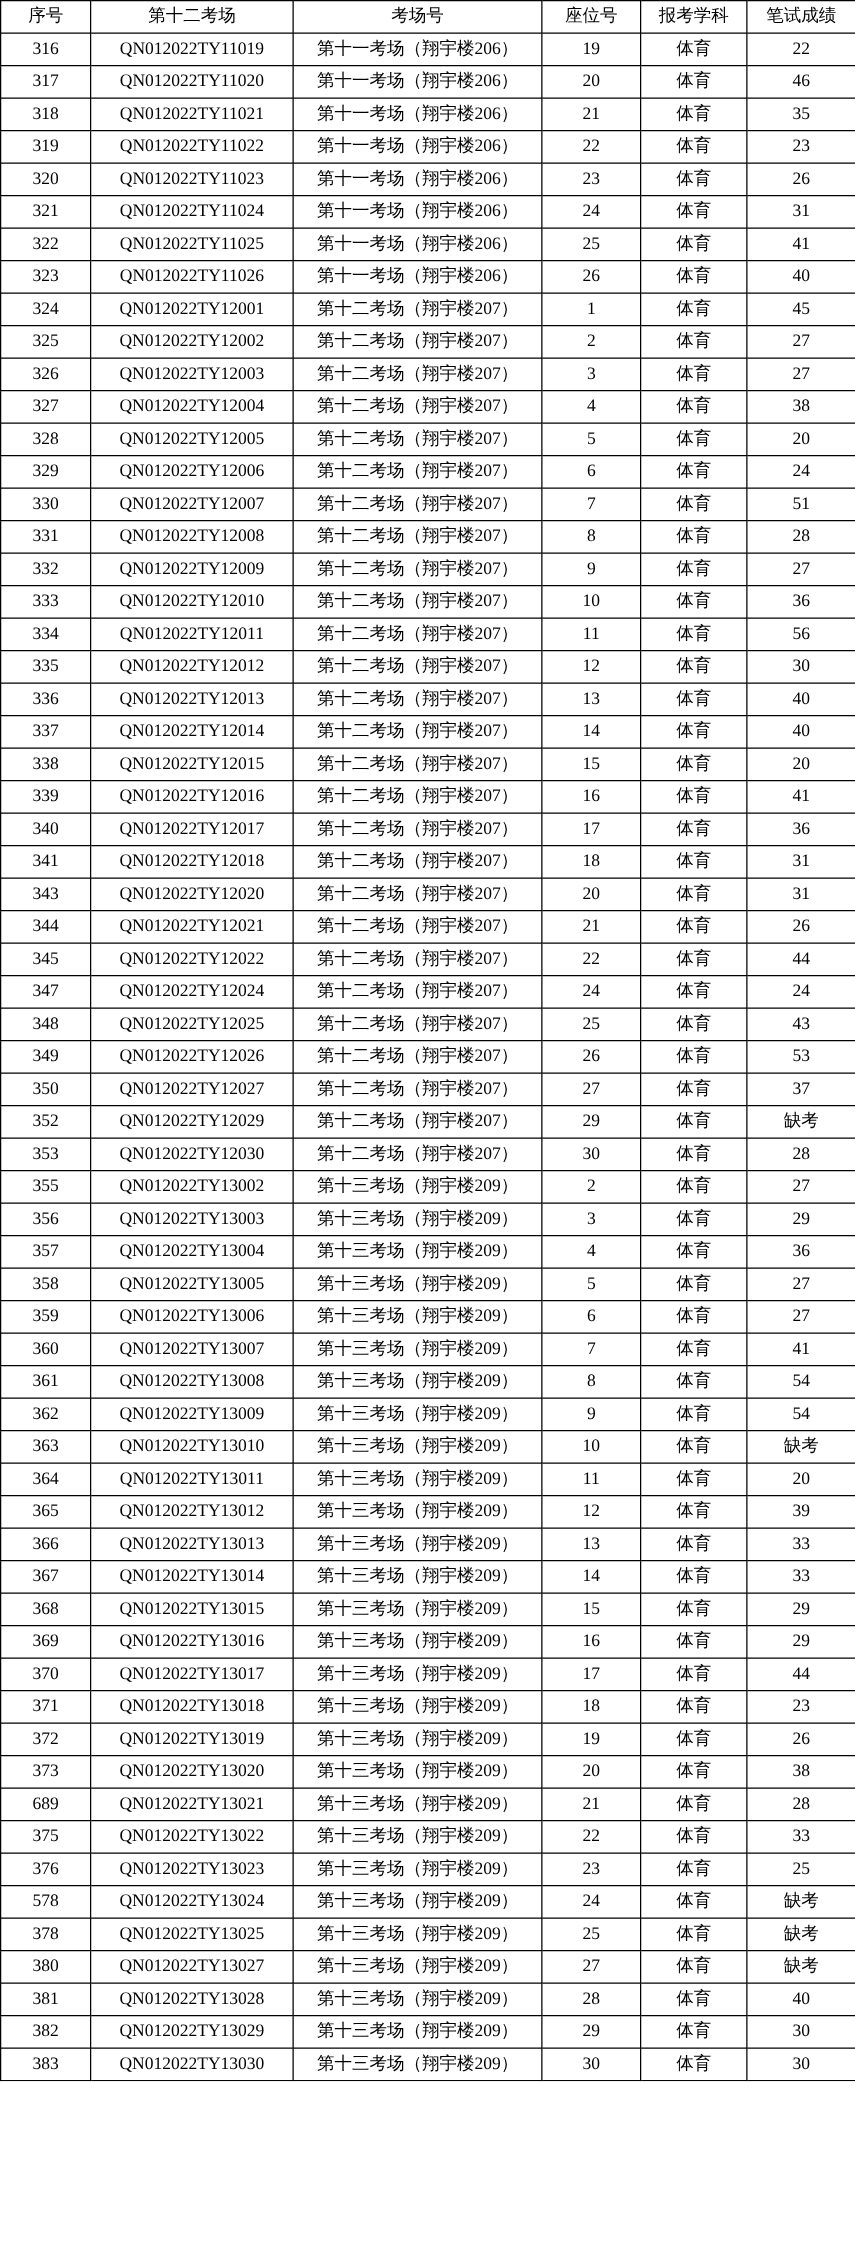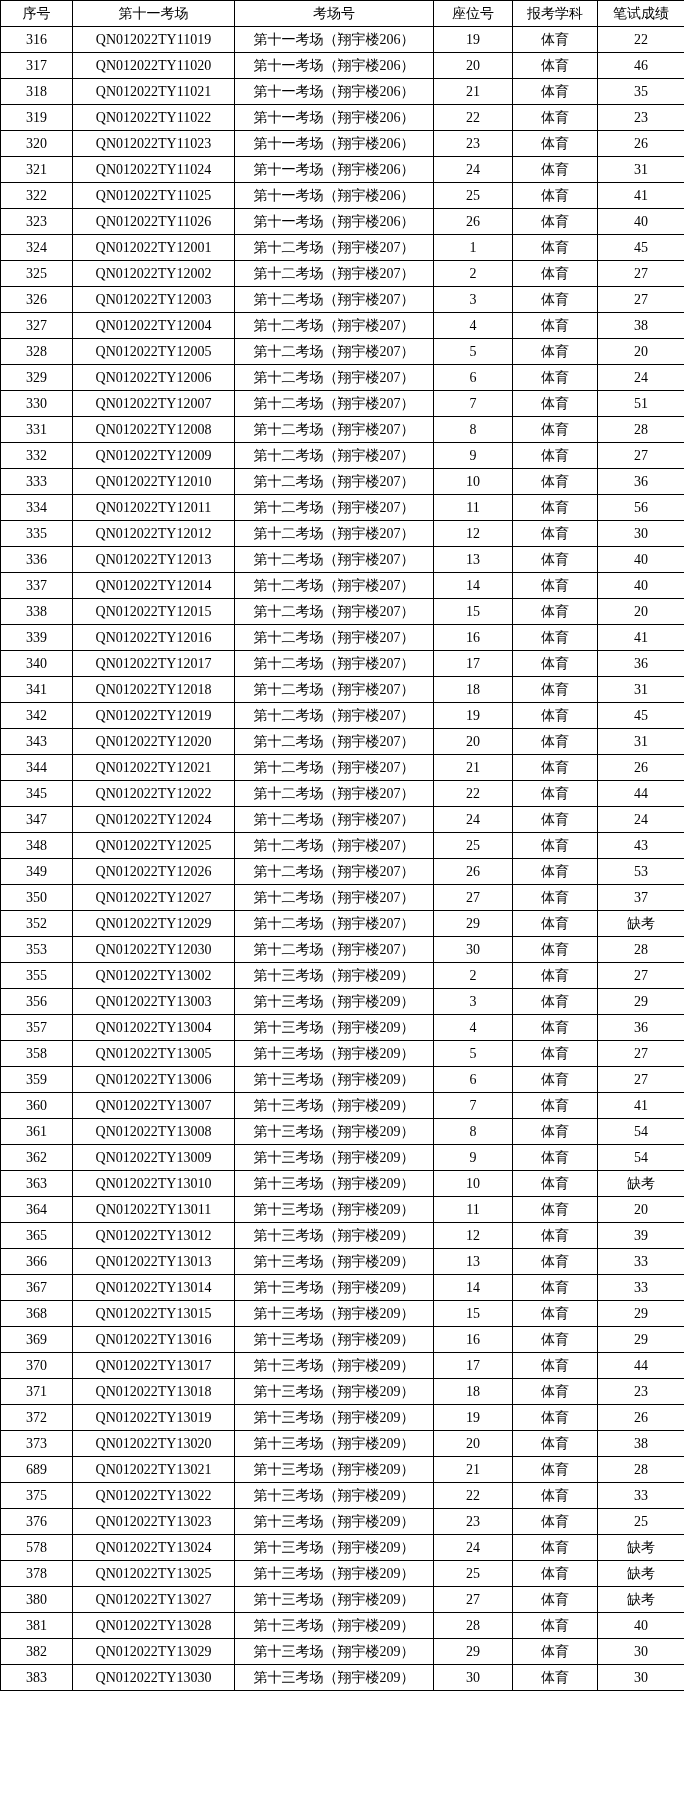--- a/index.html
+++ b/index.html
@@ -46,21 +46,21 @@
       <col class="c0">
         <col class="c1">
         <col class="c2">
         <col class="c3">
         <col class="c4">
         <col class="c5">
     </colgroup>
     <thead>
       <tr>
           <th>序号</th>
-          <th>第十一考场</th>
+          <th>第十二考场</th>
           <th>考场号</th>
           <th>座位号</th>
           <th>报考学科</th>
           <th>笔试成绩</th>
         </tr>
     </thead>
     <tbody>
         <tr>
           <td>316</td>
           <td>QN012022TY11019</td>
@@ -261,28 +261,20 @@
           <td>体育</td>
           <td>36</td>
         </tr>
         <tr>
           <td>341</td>
           <td>QN012022TY12018</td>
           <td>第十二考场（翔宇楼207）</td>
           <td>18</td>
           <td>体育</td>
           <td>31</td>
-        </tr>
-        <tr>
-          <td>342</td>
-          <td>QN012022TY12019</td>
-          <td>第十二考场（翔宇楼207）</td>
-          <td>19</td>
-          <td>体育</td>
-          <td>45</td>
         </tr>
         <tr>
           <td>343</td>
           <td>QN012022TY12020</td>
           <td>第十二考场（翔宇楼207）</td>
           <td>20</td>
           <td>体育</td>
           <td>31</td>
         </tr>
         <tr>

